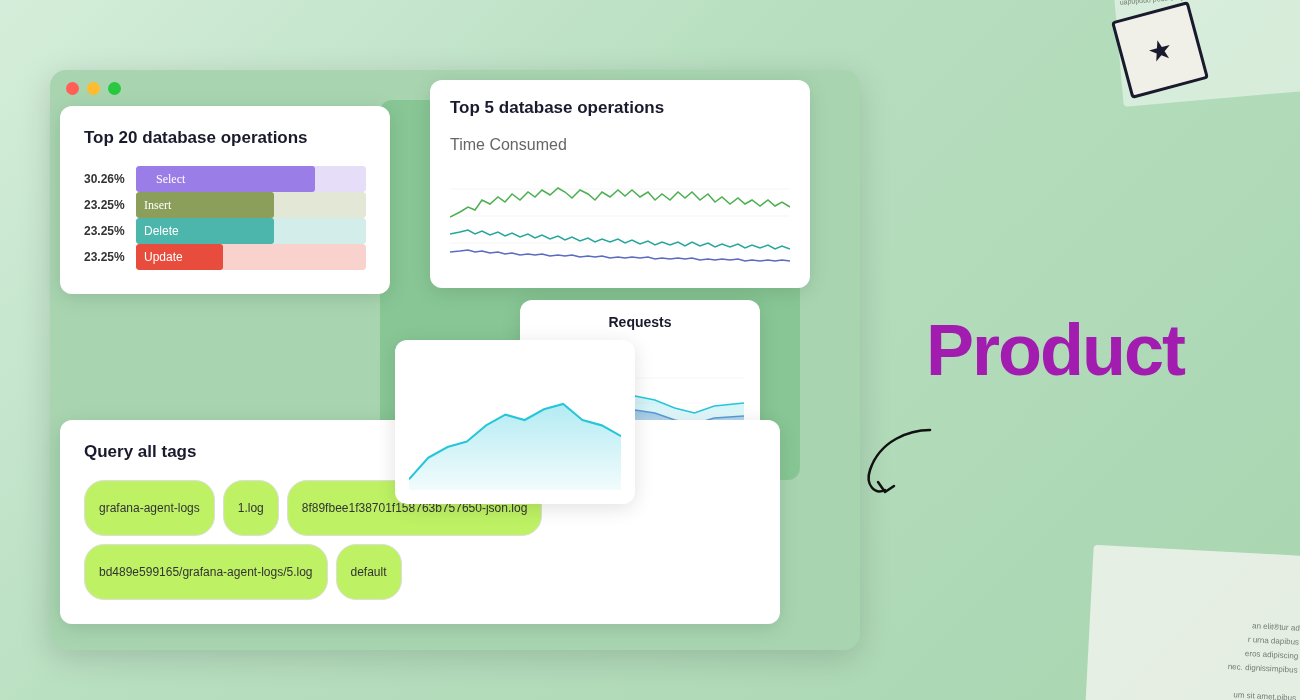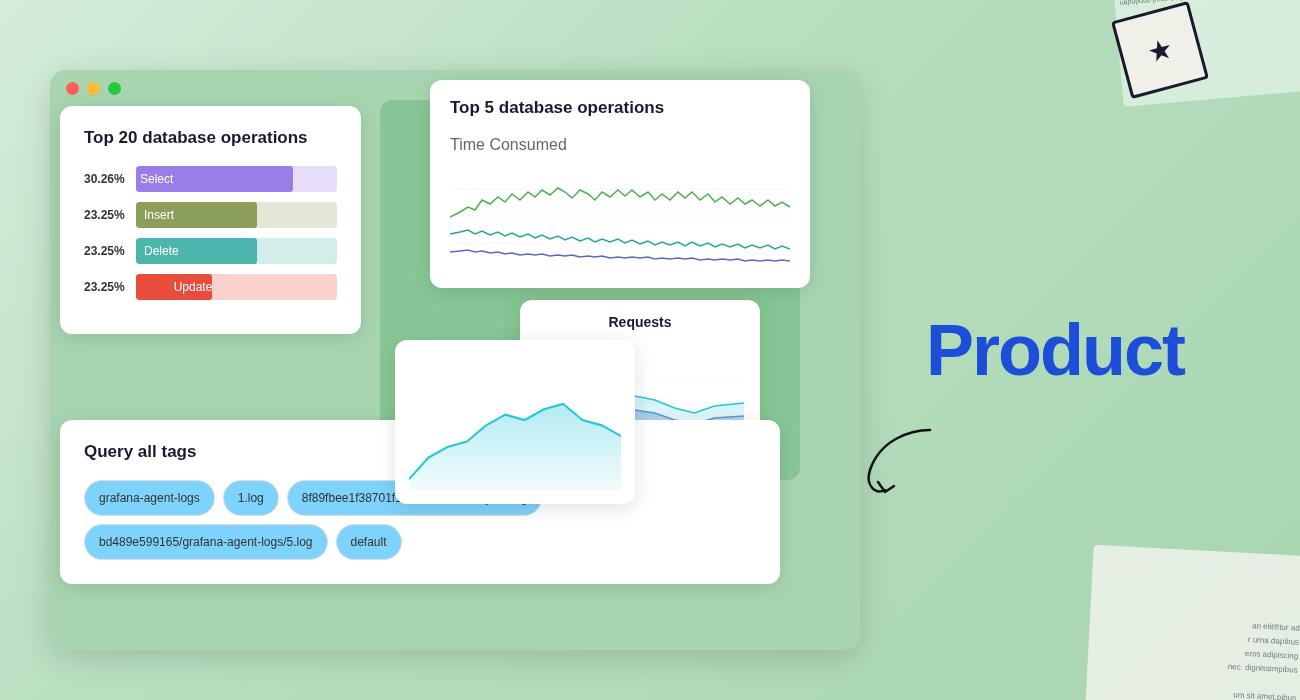--- a/index.html
+++ b/index.html
@@ -120,35 +120,34 @@
     .card {
       background: white;
       border-radius: 12px;
       box-shadow: 0 4px 20px rgba(0,0,0,0.12);
       position: absolute;
     }
 
     .card-db-ops {
       top: 106px;
       left: 60px;
-      width: 301px;
+      width: 330px;
       padding: 22px 24px 24px;
     }
 
     .card-title {
       font-size: 17px;
       font-weight: 600;
       color: #1a1a2e;
       margin-bottom: 18px;
     }
 
     .bar-row {
       display: flex;
       align-items: center;
-      margin-bottom: 10px;
       gap: 10px;
     }
 
     .bar-pct {
       font-size: 12px;
       font-weight: 600;
       color: #333;
       width: 42px;
       flex-shrink: 0;
     }
@@ -242,24 +241,24 @@
     }
 
     .tags-row {
       display: flex;
       flex-wrap: wrap;
       gap: 8px;
       margin-top: 12px;
     }
 
     .tag-chip {
-      background: #7dd3fc;
+      background: #bef264;
       border: 1px solid #ddd;
       border-radius: 20px;
-      padding: 10px 14px;
+      padding: 20px 14px;
       font-size: 12px;
       color: #333;
     }
 
     
     .product-updates-section {
       position: absolute;
       top: 0;
       right: 0;
       width: 450px;
@@ -267,21 +266,21 @@
       display: flex;
       flex-direction: column;
       align-items: center;
       justify-content: center;
       padding-right: 40px;
     }
 
     .product-updates-title {
       font-size: 72px;
       font-weight: 900;
-      color: #1d4ed8;
+      color: #a21caf;
       line-height: 1.0;
       text-align: center;
       letter-spacing: -2px;
     }
 
     .date-badge {
       background: #e74c3c;
       color: white;
       font-size: 24px;
       font-weight: 700;
@@ -336,51 +335,51 @@
 
 <div class="bg-card"></div>
 
 <div class="card card-db-ops">
   <div class="card-title">Top 20 database operations</div>
 
   <div class="bar-row">
     <span class="bar-pct">30.26%</span>
     <div class="bar-container bar-select">
       <div class="bar-bg" style="background:#9b7de8;"></div>
-      <div class="bar-fill" style="background:#9b7de8; width:78%; position:absolute; top:0; left:0; height:100%; display:flex; padding-left:4px; border-radius:3px;">
+      <div class="bar-fill" style="background:#9b7de8; width:78%; position:absolute; top:0; left:0; height:100%; display:flex; padding-left:20px; border-radius:3px;font-family:Liberation Serif, serif;">
         <span class="bar-label">Select</span>
       </div>
     </div>
   </div>
 
   <div class="bar-row">
     <span class="bar-pct">23.25%</span>
     <div class="bar-container bar-insert">
       <div class="bar-bg" style="background:#8b9e5a;"></div>
-      <div class="bar-fill" style="background:#8b9e5a; width:60%; position:absolute; top:0; left:0; height:100%; display:flex; align-items:center; border-radius:3px;">
+      <div class="bar-fill" style="background:#8b9e5a; width:60%; position:absolute; top:0; left:0; height:100%; display:flex; align-items:center; border-radius:3px;font-family:Liberation Serif, serif;">
         <span class="bar-label">Insert</span>
       </div>
     </div>
   </div>
 
   <div class="bar-row">
     <span class="bar-pct">23.25%</span>
     <div class="bar-container bar-delete">
       <div class="bar-bg" style="background:#4db6ac;"></div>
       <div class="bar-fill" style="background:#4db6ac; width:60%; position:absolute; top:0; left:0; height:100%; display:flex; align-items:center; padding-left:8px; border-radius:3px;">
         <span class="bar-label">Delete</span>
       </div>
     </div>
   </div>
 
   <div class="bar-row">
     <span class="bar-pct">23.25%</span>
     <div class="bar-container bar-update">
       <div class="bar-bg" style="background:#e74c3c;"></div>
-      <div class="bar-fill" style="background:#e74c3c; width:38%; position:absolute; top:0; left:0; height:100%; display:flex; align-items:center; padding-left:8px; border-radius:3px;justify-content:flex-end;">
+      <div class="bar-fill" style="background:#e74c3c; width:38%; position:absolute; top:0; left:0; height:100%; display:flex; align-items:center; padding-left:8px; border-radius:3px;">
         <span class="bar-label">Update</span>
       </div>
     </div>
   </div>
 </div>
 
 <div class="card card-top5">
   <div class="card-title">Top 5 database operations</div>
   <div class="card-subtitle">Time Consumed</div>
   <div class="chart-area">

